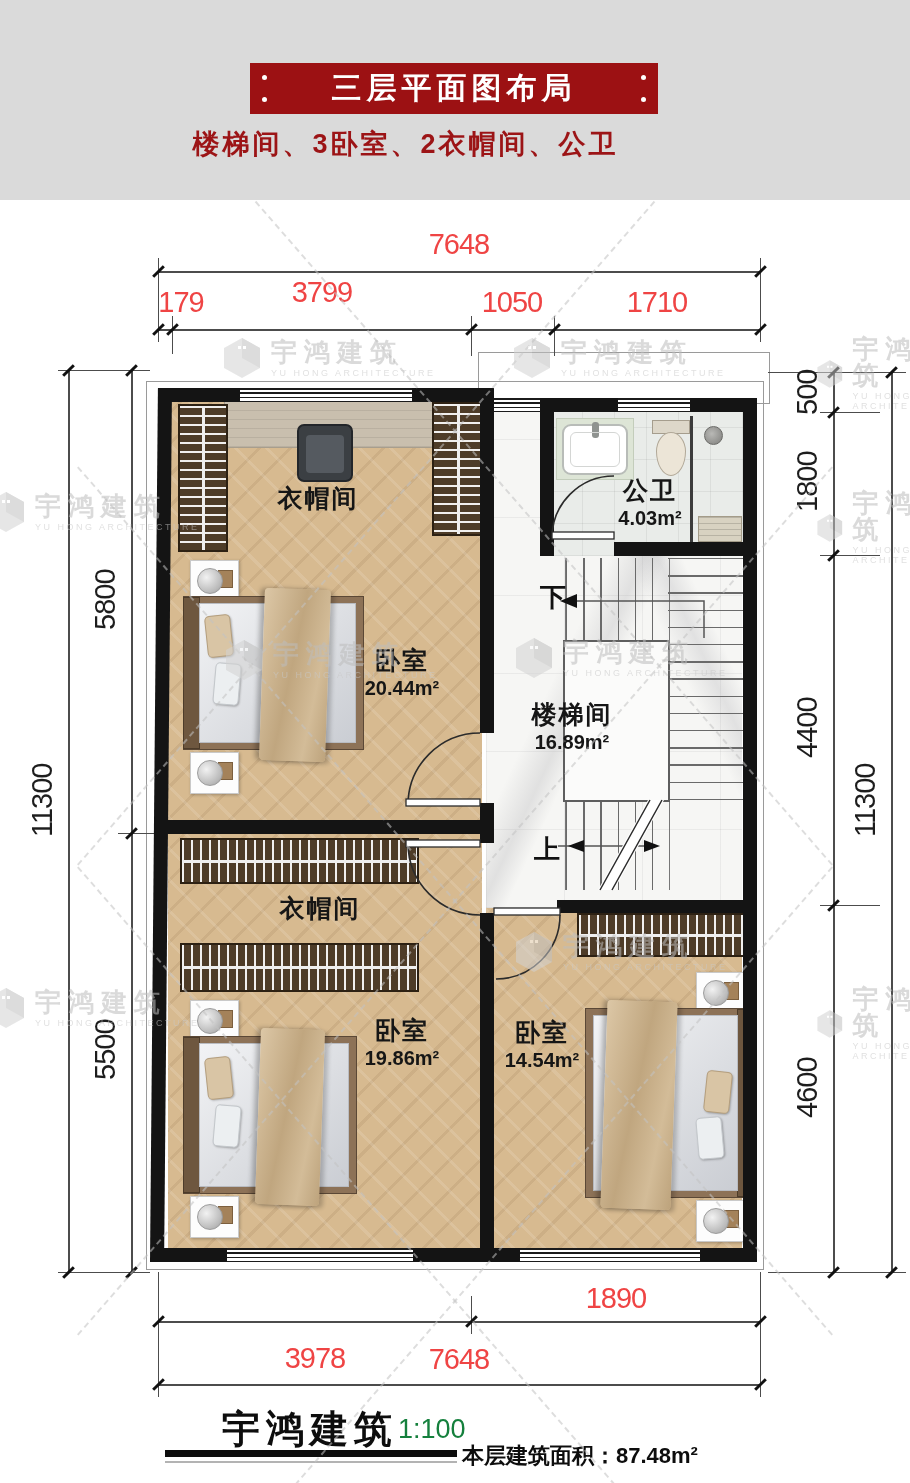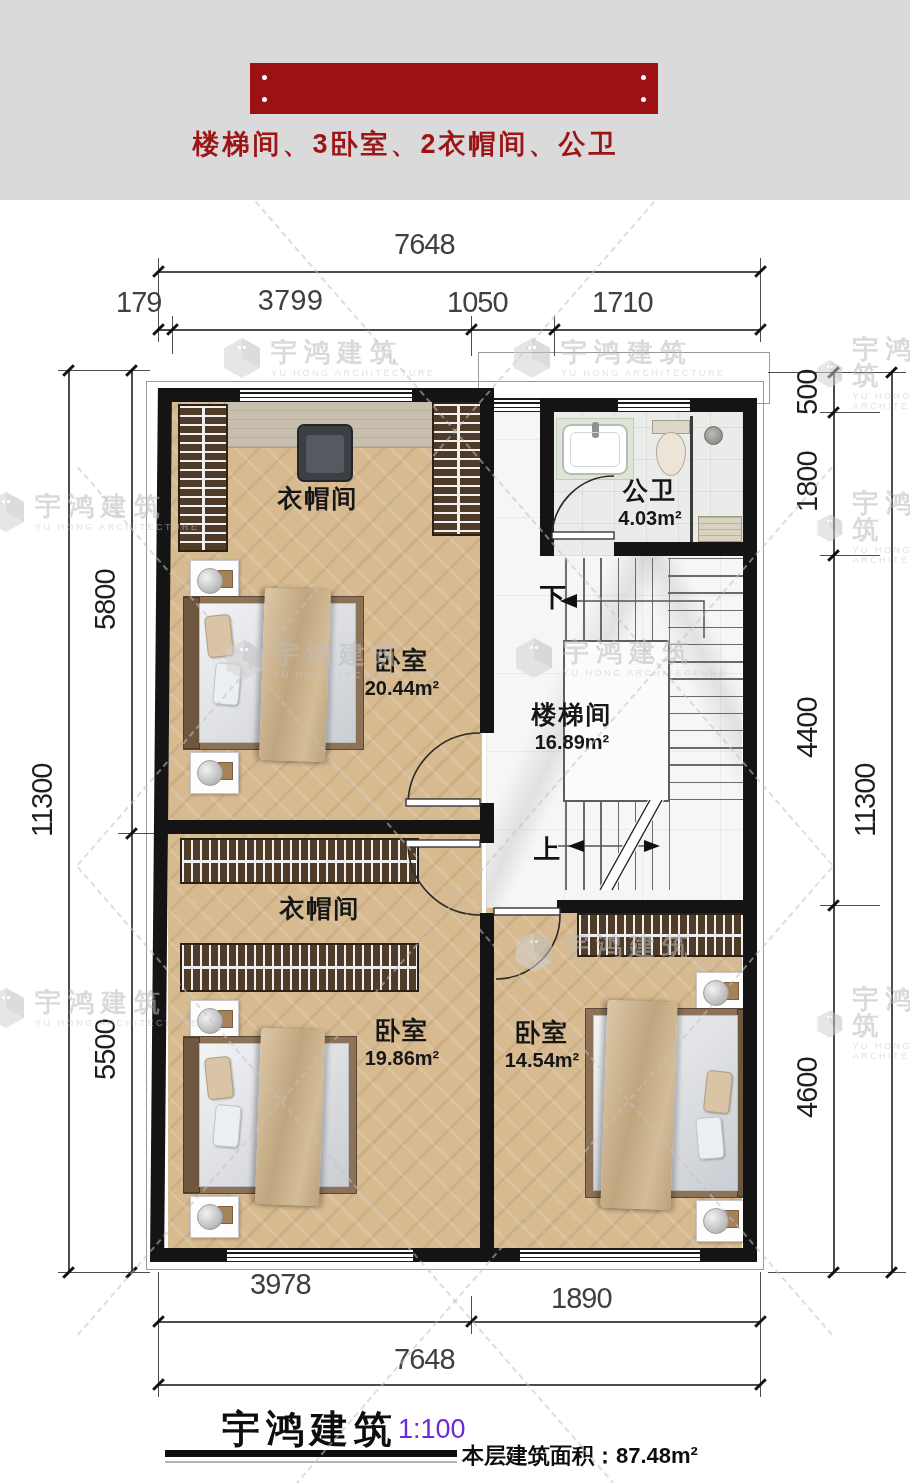--- a/index.html
+++ b/index.html
@@ -81,52 +81,53 @@
 
   
   .rlabel{position:absolute;z-index:36;text-align:center;color:#161616;transform:translate(-50%,0);}
   .rlabel .nm{font-weight:bold;font-size:25px;letter-spacing:2px;white-space:nowrap;}
   .rlabel .ar{font-weight:bold;font-size:20px;white-space:nowrap;}
   .dirmark{position:absolute;z-index:36;font-size:26px;font-weight:bold;color:#111;}
 
   
   .dl{position:absolute;background:#4c4c4c;z-index:20;}
   .tick{position:absolute;width:15px;height:3px;background:#111;transform:rotate(-45deg);z-index:21;}
-  .dim{position:absolute;font-size:29px;color:#404040;z-index:21;letter-spacing:-1px;text-align:left;width:130px;transform:translate(-65px,0);white-space:nowrap;}
+  .dim{position:absolute;font-size:29px;color:#ef4444;z-index:21;letter-spacing:-1px;text-align:center;width:130px;transform:translate(-65px,0);white-space:nowrap;}
   .dimv{position:absolute;font-size:29px;color:#1d1d1d;z-index:21;letter-spacing:-1px;
         writing-mode:vertical-rl;transform:rotate(180deg);height:160px;line-height:30px;
         display:flex;align-items:center;justify-content:center;white-space:nowrap;}
 
   
   .linework{position:absolute;left:0;top:0;z-index:35;pointer-events:none;}
 
   
   .dash{position:absolute;height:0;border-top:2px dashed #c3c3c3;opacity:.55;z-index:40;pointer-events:none;}
   .wm{position:absolute;display:flex;align-items:center;gap:9px;opacity:.55;z-index:41;pointer-events:none;}
   .wm .txt .cn{font-size:26px;font-weight:bold;color:#bdbdbd;letter-spacing:7px;line-height:26px;}
   .wm .txt .en{font-size:9px;color:#c8c8c8;letter-spacing:2.5px;margin-top:3px;}
 
   
   .f-title{position:absolute;left:222px;top:1404px;font-size:38px;font-weight:bold;letter-spacing:6px;color:#0d0d0d;z-index:20;}
-  .f-scale{position:absolute;left:398px;top:1414px;font-size:27px;color:#6d28d9;z-index:20;}
+  .f-scale{position:absolute;left:398px;top:1414px;font-size:27px;color:#15803d;z-index:20;}
   .f-line1{position:absolute;left:165px;top:1450px;width:292px;height:7px;background:#0d0d0d;z-index:20;}
   .f-line2{position:absolute;left:165px;top:1461px;width:292px;height:2px;background:#b3b3b3;z-index:20;}
   .f-area{position:absolute;left:462px;top:1441px;font-size:22px;font-weight:600;color:#0d0d0d;z-index:20;white-space:nowrap;}
 </style>
 </head>
 <body>
 
 <div class="page">
 
   <div class="header">
     <div class="banner">
       <span class="dot tl"></span>
       <span class="dot bl"></span>
       <span class="dot tr"></span>
       <span class="dot br"></span>
+      <span class="banner-title">三层平面图布局</span>
     </div>
     <div class="subtitle">楼梯间、3卧室、2衣帽间、公卫</div>
   </div>
 
   <div class="outline" style="left:146px;top:381px;width:616px;height:887px;"></div>
   <div class="outline" style="left:478px;top:352px;width:290px;height:50px;"></div>
 
   <div class="floor-wood" style="left:168px;top:396px;width:314px;height:858px;"></div>
   <div class="floor-marble" style="left:486px;top:400px;width:256px;height:508px;"></div>
   <div class="floor-tile" style="left:550px;top:400px;width:193px;height:156px;"></div>
@@ -256,34 +257,34 @@
   <span class="tick" style="left:151px;top:270px;"></span>
   <span class="tick" style="left:753px;top:270px;"></span>
 
   <div class="dl" style="left:158px;top:329px;width:602px;height:1.5px;"></div>
   <span class="tick" style="left:151px;top:328px;"></span>
   <span class="tick" style="left:165px;top:328px;"></span>
   <span class="tick" style="left:464px;top:328px;"></span>
   <span class="tick" style="left:547px;top:328px;"></span>
   <span class="tick" style="left:753px;top:328px;"></span>
   <div class="dim" style="left:181px;top:286px;">179</div>
-  <div class="dim" style="left:322px;top:286px;font-family:Liberation Mono, monospace;">3799</div>
+  <div class="dim" style="left:322px;top:276px;">3799</div>
   <div class="dim" style="left:512px;top:286px;">1050</div>
   <div class="dim" style="left:657px;top:286px;">1710</div>
   <div class="dl" style="left:158px;top:258px;width:1px;height:84px;"></div>
   <div class="dl" style="left:172px;top:316px;width:1px;height:38px;"></div>
   <div class="dl" style="left:471px;top:316px;width:1px;height:40px;"></div>
   <div class="dl" style="left:554px;top:316px;width:1px;height:40px;"></div>
   <div class="dl" style="left:760px;top:258px;width:1px;height:84px;"></div>
 
   <div class="dl" style="left:158px;top:1321px;width:602px;height:1.5px;"></div>
   <span class="tick" style="left:151px;top:1320px;"></span>
   <span class="tick" style="left:464px;top:1320px;"></span>
   <span class="tick" style="left:753px;top:1320px;"></span>
-  <div class="dim" style="left:315px;top:1268px;">3978</div>
+  <div class="dim" style="left:315px;top:1342px;">3978</div>
   <div class="dim" style="left:616px;top:1282px;">1890</div>
   <div class="dl" style="left:158px;top:1272px;width:1px;height:125px;"></div>
   <div class="dl" style="left:471px;top:1296px;width:1px;height:38px;"></div>
   <div class="dl" style="left:760px;top:1272px;width:1px;height:125px;"></div>
   <div class="dl" style="left:158px;top:1384px;width:602px;height:1.5px;"></div>
   <span class="tick" style="left:151px;top:1383px;"></span>
   <span class="tick" style="left:753px;top:1383px;"></span>
   <div class="dim" style="left:459px;top:1343px;">7648</div>
 
   <div class="dl" style="left:68px;top:370px;width:1.5px;height:902px;"></div>

